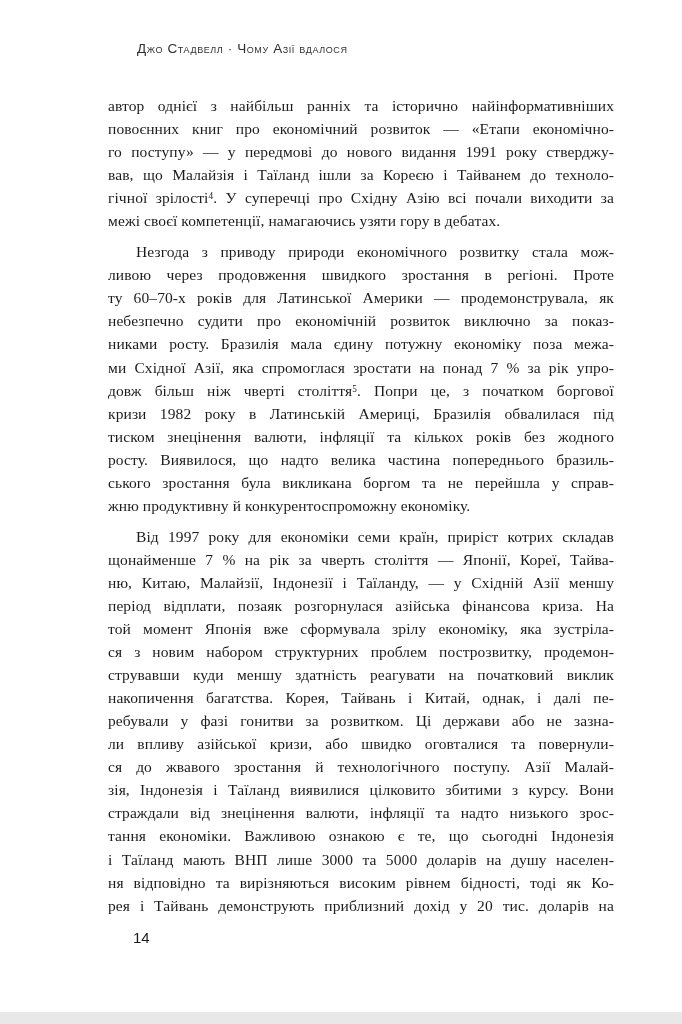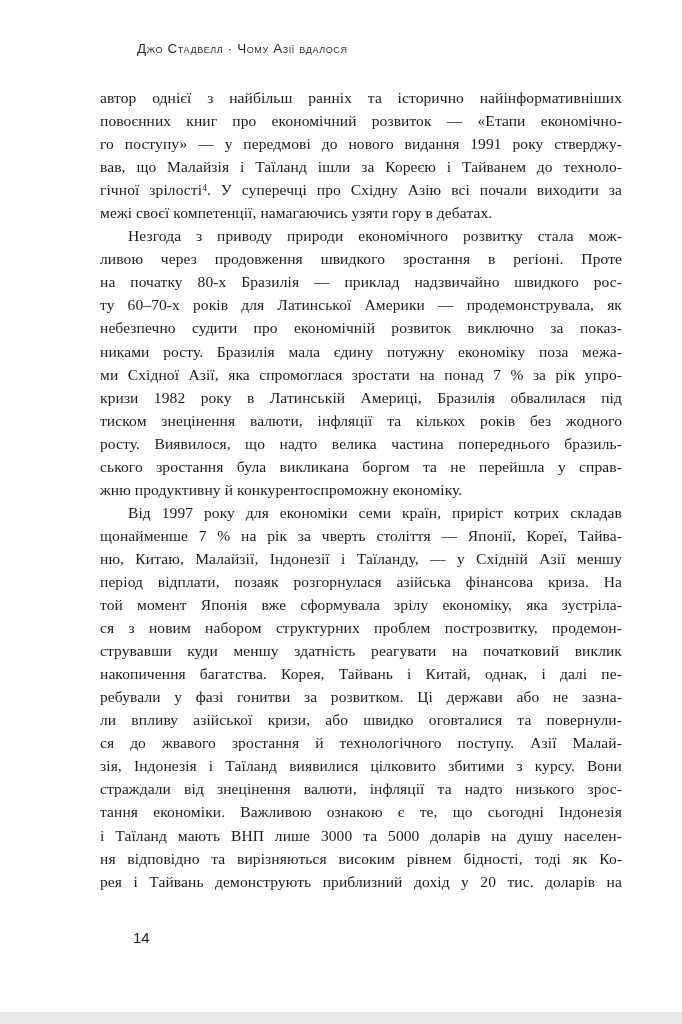--- a/index.html
+++ b/index.html
@@ -27,21 +27,21 @@
   }
 
   .text-body {
     position: absolute;
     left: 100px;
     top: 86px;
     width: 522px;
     color: var(--text-color, #1c1c1c);
   }
 
-  .paragraph { margin: 0; padding: 0; }
+  .paragraph { margin: 8px; padding: 0; }
 
   .line {
     font-family: "Liberation Serif", serif;
     font-size: 15.5px;
     line-height: 23.05px;
     text-align: justify;
     text-align-last: justify;
     letter-spacing: 0.1px;
     white-space: nowrap;
   }
@@ -76,25 +76,25 @@
         <div class="line">автор однієї з найбільш ранніх та історично найінформативніших</div>
         <div class="line">повоєнних книг про економічний розвиток — «Етапи економічно-</div>
         <div class="line">го поступу» — у передмові до нового видання 1991 року стверджу-</div>
         <div class="line">вав, що Малайзія і Таїланд ішли за Кореєю і Тайванем до техноло-</div>
         <div class="line">гічної зрілості<sup class="fn">4</sup>. У суперечці про Східну Азію всі почали виходити за</div>
         <div class="line end">межі своєї компетенції, намагаючись узяти гору в дебатах.</div>
       </div>
       <div class="paragraph">
         <div class="line indent">Незгода з приводу природи економічного розвитку стала мож-</div>
         <div class="line">ливою через продовження швидкого зростання в регіоні. Проте</div>
-        <div class="line">на початку 80-х Бразилія — приклад надзвичайно швидкого рос-</div>
         <div class="line">ту 60–70-х років для Латинської Америки — продемонструвала, як</div>
         <div class="line">небезпечно судити про економічній розвиток виключно за показ-</div>
         <div class="line">никами росту. Бразилія мала єдину потужну економіку поза межа-</div>
         <div class="line">ми Східної Азії, яка спромоглася зростати на понад 7 % за рік упро-</div>
+        <div class="line">довж більш ніж чверті століття<sup class="fn">5</sup>. Попри це, з початком боргової</div>
         <div class="line">кризи 1982 року в Латинській Америці, Бразилія обвалилася під</div>
         <div class="line">тиском знецінення валюти, інфляції та кількох років без жодного</div>
         <div class="line">росту. Виявилося, що надто велика частина попереднього бразиль-</div>
         <div class="line">ського зростання була викликана боргом та не перейшла у справ-</div>
         <div class="line end">жню продуктивну й конкурентоспроможну економіку.</div>
       </div>
       <div class="paragraph">
         <div class="line indent">Від 1997 року для економіки семи країн, приріст котрих складав</div>
         <div class="line">щонайменше 7 % на рік за чверть століття — Японії, Кореї, Тайва-</div>
         <div class="line">ню, Китаю, Малайзії, Індонезії і Таїланду, — у Східній Азії меншу</div>

